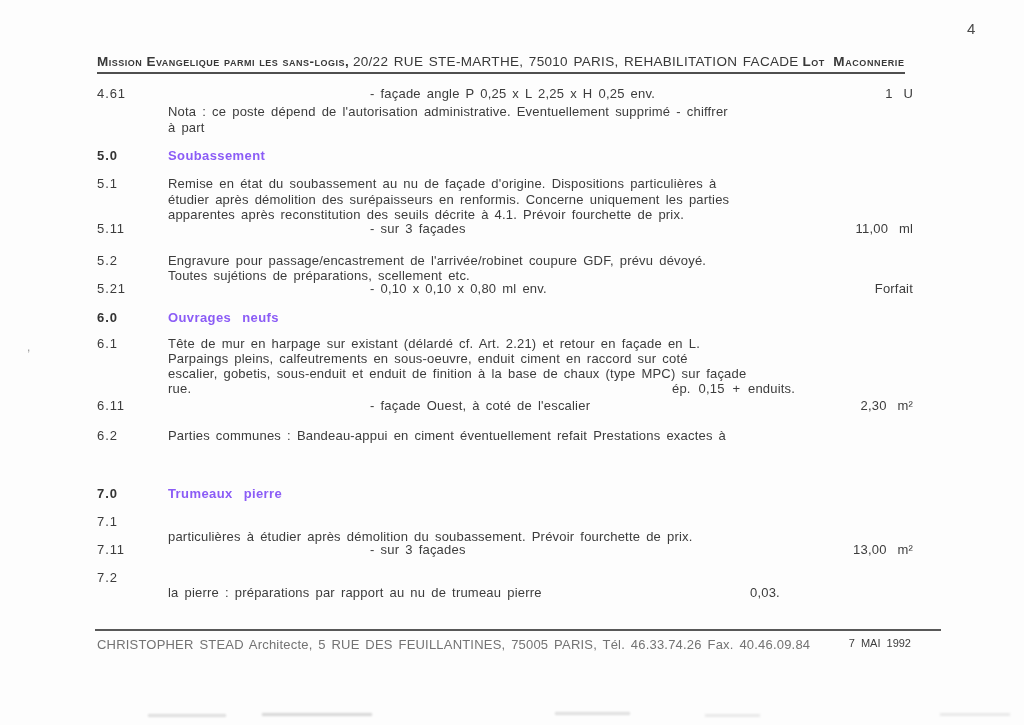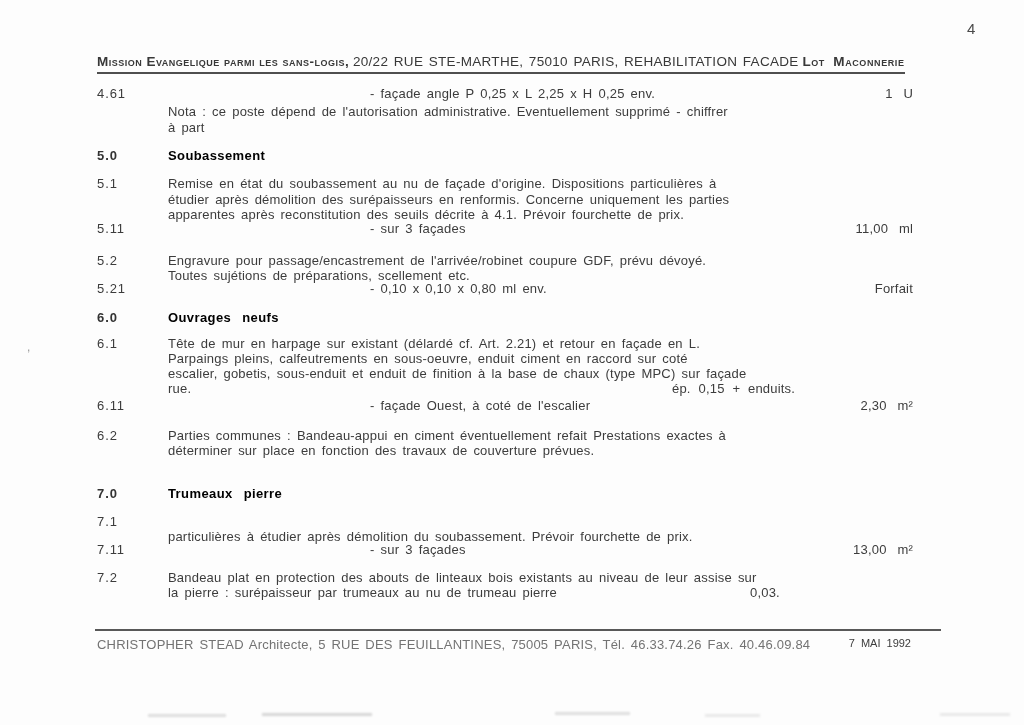--- a/index.html
+++ b/index.html
@@ -19,21 +19,21 @@
   .row{
     position:absolute;left:0;width:100%;height:16px;font-size:13px;
     letter-spacing:.2px;word-spacing:2.2px;white-space:nowrap;line-height:16px;
   }
   .num{position:absolute;left:97px;letter-spacing:.9px;}
   .body{position:absolute;left:168px;}
   .sub{position:absolute;left:370px;}
   .qty{position:absolute;right:111px;word-spacing:7px;}
   .note{position:absolute;word-spacing:4px;}
   .section .num{font-weight:bold;color:#333;}
-  .heading{font-weight:bold;color:#000000;word-spacing:7px;letter-spacing:.4px;}
+  .heading{font-weight:bold;color:#8b5cf6;word-spacing:7px;letter-spacing:.4px;}
   .footer-rule{position:absolute;top:629px;left:95px;width:846px;height:2px;background:#585858;}
   .footer-text{position:absolute;top:637px;left:97px;font-size:13px;letter-spacing:.2px;word-spacing:2px;white-space:nowrap;color:#737373;}
   .footer-date{position:absolute;top:637px;right:113px;font-size:11px;word-spacing:3px;color:#3c3c3c;}
   .smudge{position:absolute;height:3px;background:#8f8f8f;opacity:.28;filter:blur(1px);}
   .margin-mark{position:absolute;top:340px;left:27px;font-size:12px;color:#9a9a9a;}
 </style>
 </head>
 <body>
 
 <div class="page">
@@ -114,47 +114,43 @@
   <div class="row" style="top:398px">
     <span class="num">6.11</span>
     <span class="sub">- façade Ouest, à coté de l'escalier</span>
     <span class="qty">2,30 m²</span>
   </div>
 
   <div class="row" style="top:428px">
     <span class="num">6.2</span>
     <span class="body">Parties communes : Bandeau-appui en ciment éventuellement refait Prestations exactes à</span>
   </div>
-  <div class="row" style="top:443px">
-    <span class="body">déterminer sur place en fonction des travaux de couverture prévues.</span>
-  </div>
 
   <div class="row section" style="top:486px">
     <span class="num">7.0</span>
     <span class="body heading">Trumeaux pierre</span>
   </div>
 
   <div class="row" style="top:514px">
     <span class="num">7.1</span>
   </div>
   <div class="row" style="top:529px">
     <span class="body">particulières à étudier après démolition du soubassement. Prévoir fourchette de prix.</span>
   </div>
   <div class="row" style="top:542px">
     <span class="num">7.11</span>
     <span class="sub">- sur 3 façades</span>
     <span class="qty">13,00 m²</span>
   </div>
 
   <div class="row" style="top:570px">
     <span class="num">7.2</span>
-    <span class="body">Bandeau plat en protection des abouts de linteaux bois existants au niveau de leur assise sur</span>
   </div>
   <div class="row" style="top:585px">
-    <span class="body">la pierre : surépaisseur par trumeaux au nu de trumeau pierre</span>
+    <span class="body">la pierre : préparations par rapport au nu de trumeau pierre</span>
     <span class="note" style="left:750px">0,03.</span>
   </div>
 
   <div class="footer-rule"></div>
   <div class="footer-text">CHRISTOPHER STEAD Architecte, 5 RUE DES FEUILLANTINES, 75005 PARIS, Tél. 46.33.74.26 Fax. 40.46.09.84</div>
   <div class="footer-date">7 MAI 1992</div>
 
   <div class="margin-mark">,</div>
   <div class="smudge" style="top:714px;left:148px;width:78px"></div>
   <div class="smudge" style="top:713px;left:262px;width:110px;opacity:.35"></div>

